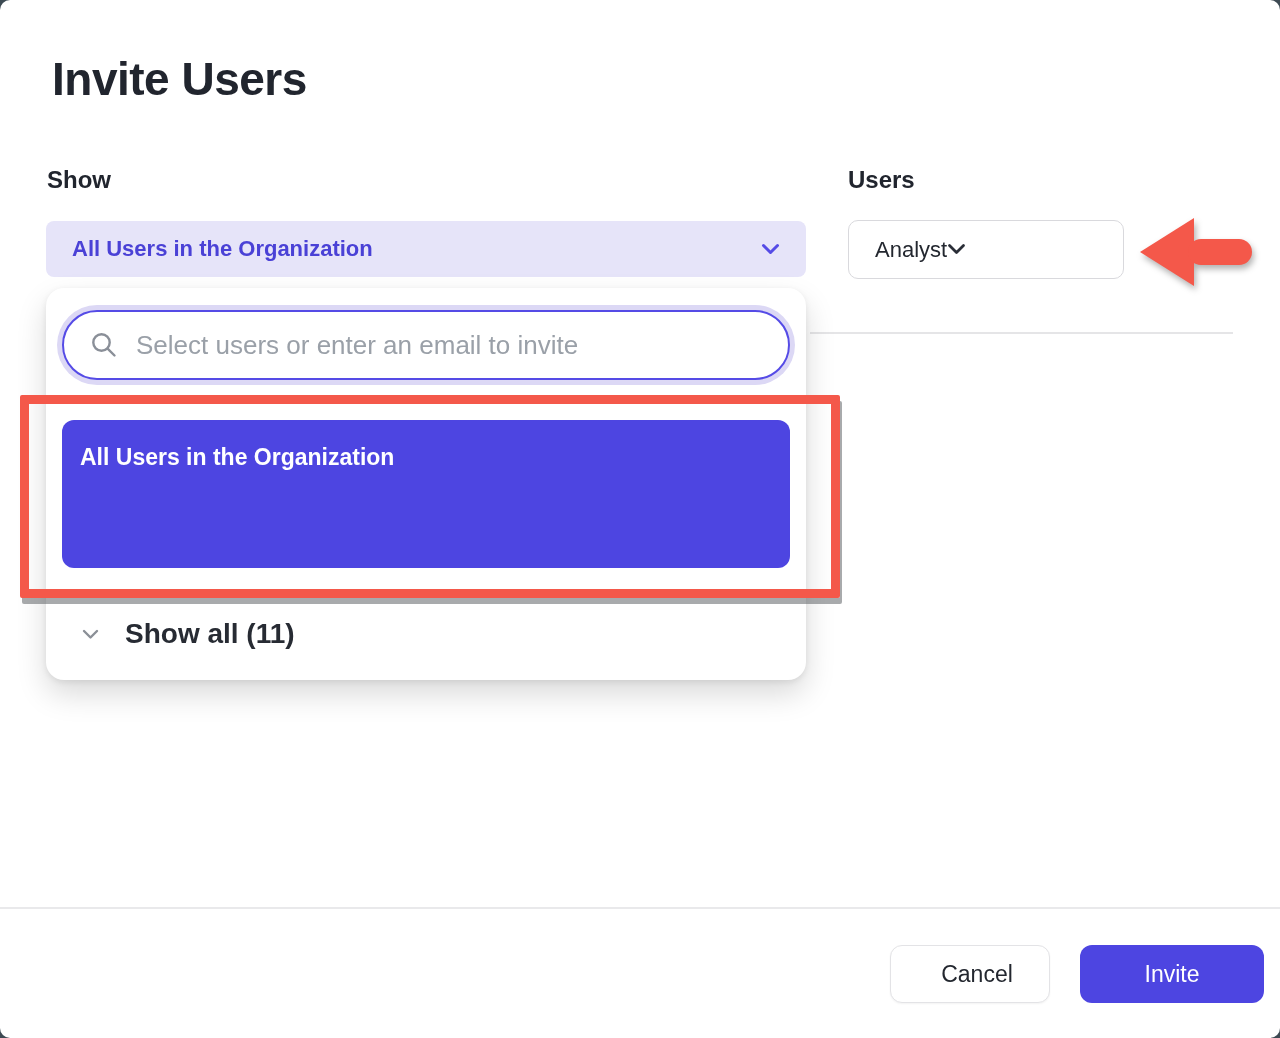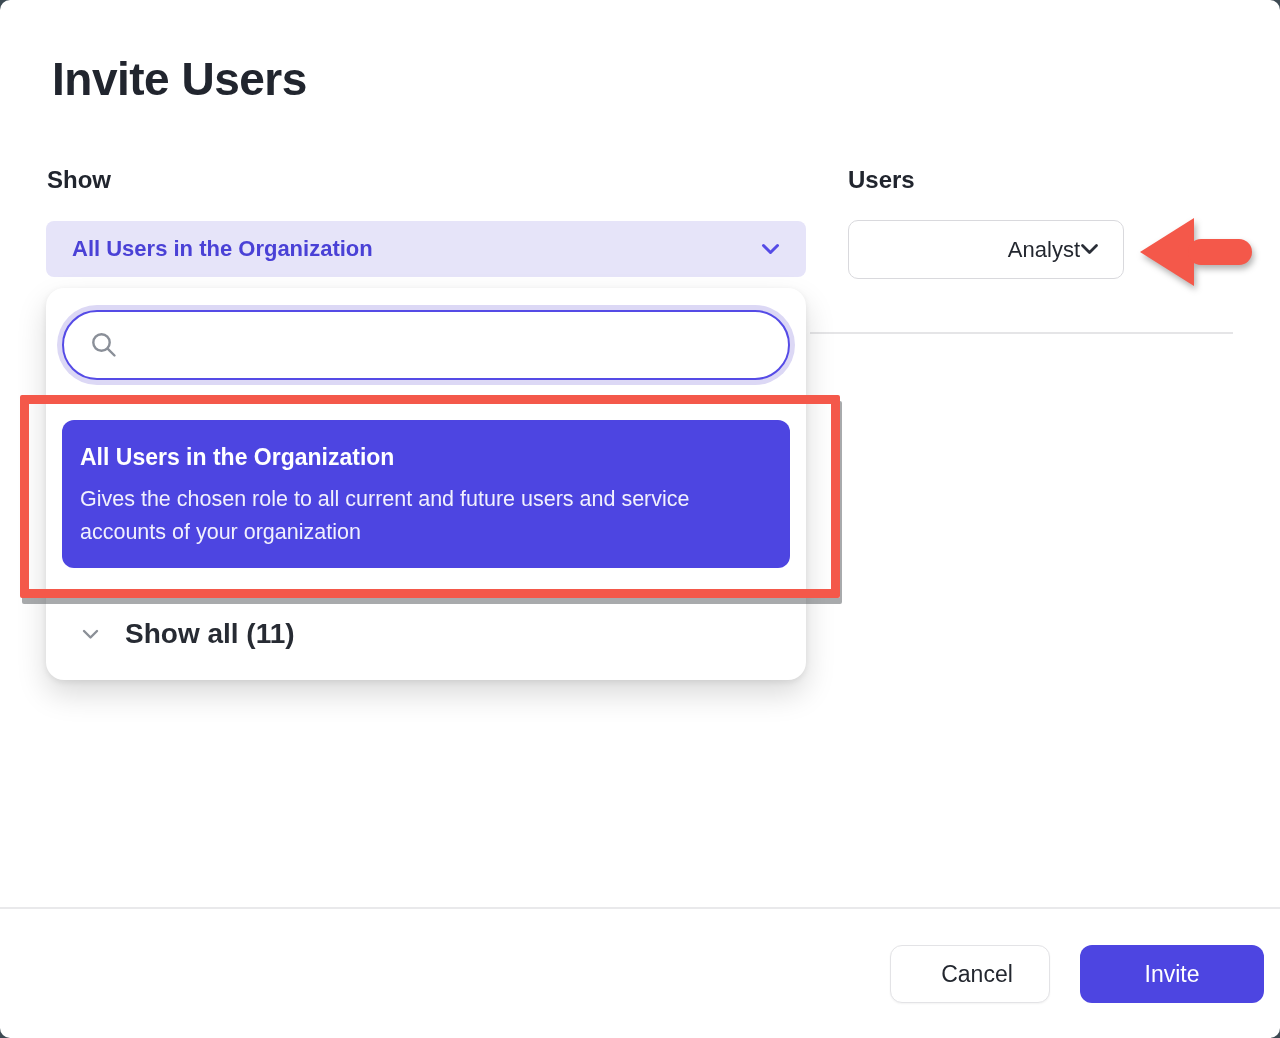--- a/index.html
+++ b/index.html
@@ -32,21 +32,21 @@
     background:#e6e4f9;border-radius:8px;
     display:flex;align-items:center;justify-content:space-between;
     padding:0 26px;box-sizing:border-box;cursor:pointer;
   }
   .user-select .value{
     color:#4a41d6;font-size:22px;font-weight:700;
   }
   .role-select{
     position:absolute;left:848px;top:220px;width:276px;height:59px;
     background:#fff;border:1.5px solid #d9d9dd;border-radius:10px;
-    display:flex;align-items:center;justify-content:flex-end;
+    display:flex;align-items:center;justify-content:flex-start;
     padding:0 24px 0 26px;box-sizing:border-box;cursor:pointer;
   }
   .role-select .value{
     color:#23272f;font-size:22px;font-weight:500;
   }
 
   .right-divider{
     position:absolute;left:810px;top:332px;width:423px;height:1.5px;
     background:#e5e5e7;
   }
@@ -159,25 +159,25 @@
 
   <div class="right-divider"></div>
 
   <div class="dropdown-panel"></div>
 
   <div class="search-box">
     <svg class="chev" width="28" height="28" viewBox="0 0 28 28">
       <circle cx="11.5" cy="11.5" r="8.2" fill="none" stroke="#8a8f98" stroke-width="2.4"></circle>
       <line x1="17.6" y1="17.6" x2="24.5" y2="24.5" stroke="#8a8f98" stroke-width="2.4" stroke-linecap="round"></line>
     </svg>
+    <input type="text" placeholder="Select users or enter an email to invite" style="">
   </div>
 
   <div class="option-selected">
     <p class="option-title">All Users in the Organization</p>
-    <p class="option-desc">Gives the chosen role to all current and future users and service accounts of your organization</p>
   </div>
 
   <div class="show-all">
     <svg class="chev" width="17" height="11" viewBox="0 0 17 11">
       <polyline points="2,2 8.5,8.5 15,2" fill="none" stroke="#8b9097" stroke-width="2.4" stroke-linecap="round" stroke-linejoin="round"></polyline>
     </svg>
     <span class="label">Show all (11)</span>
   </div>
 
   <div class="red-box"></div>

